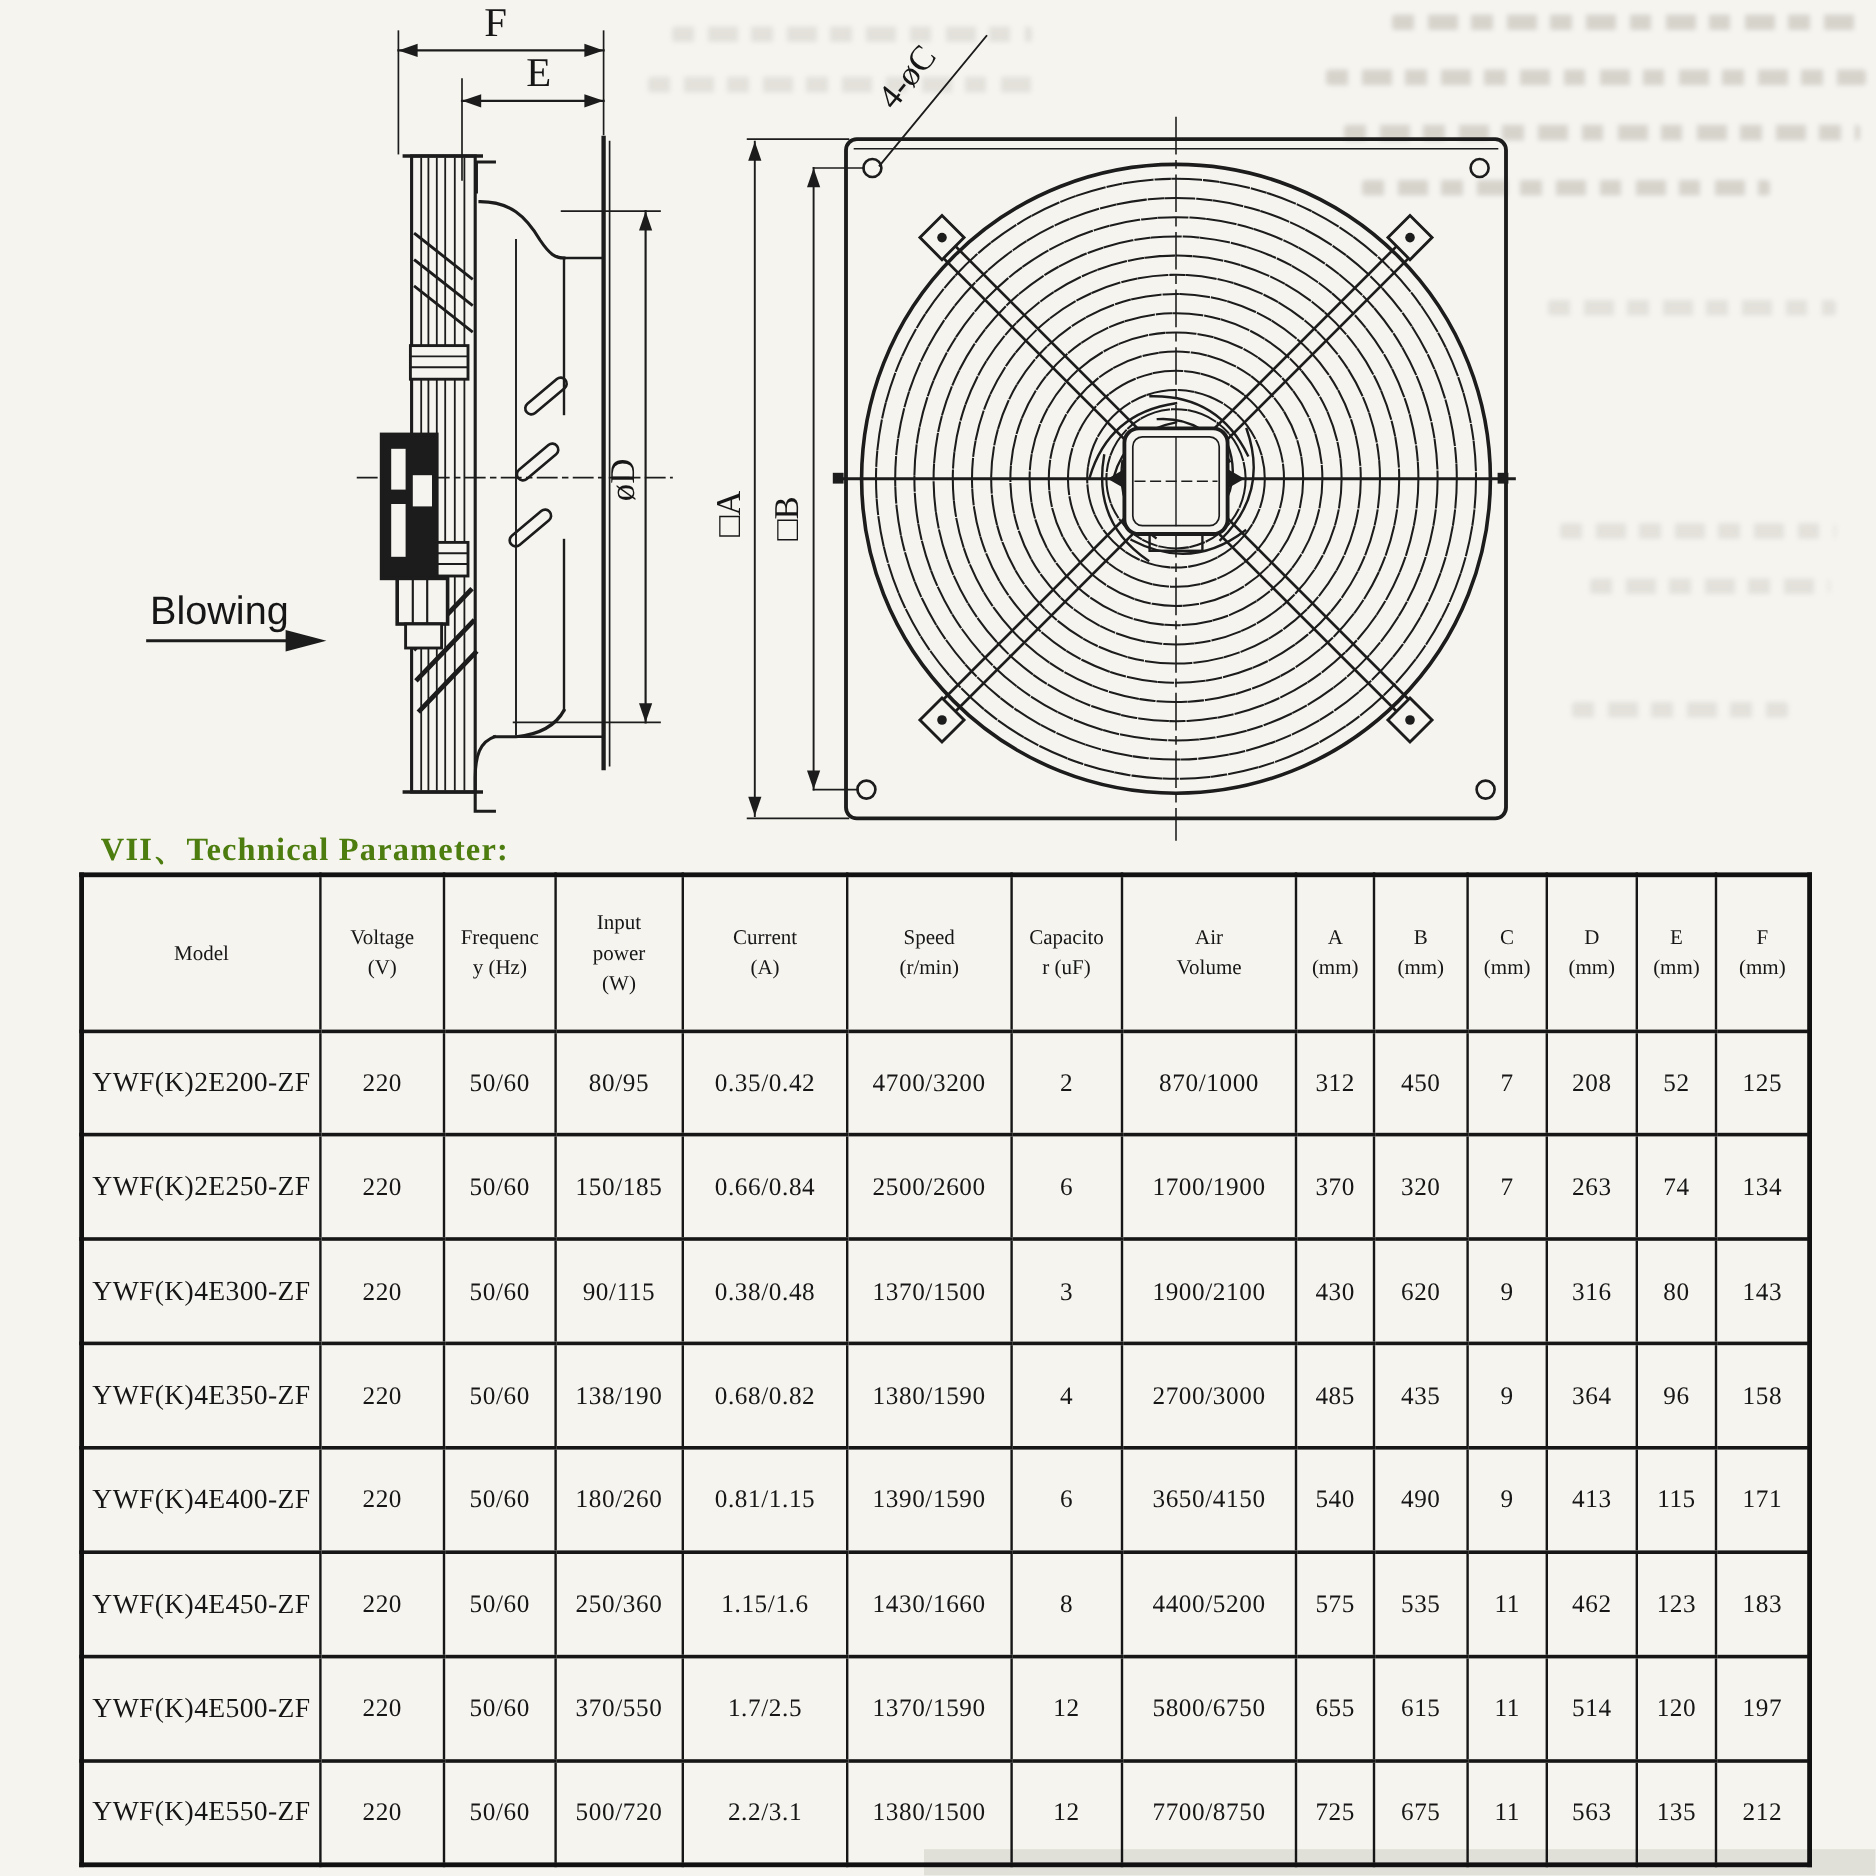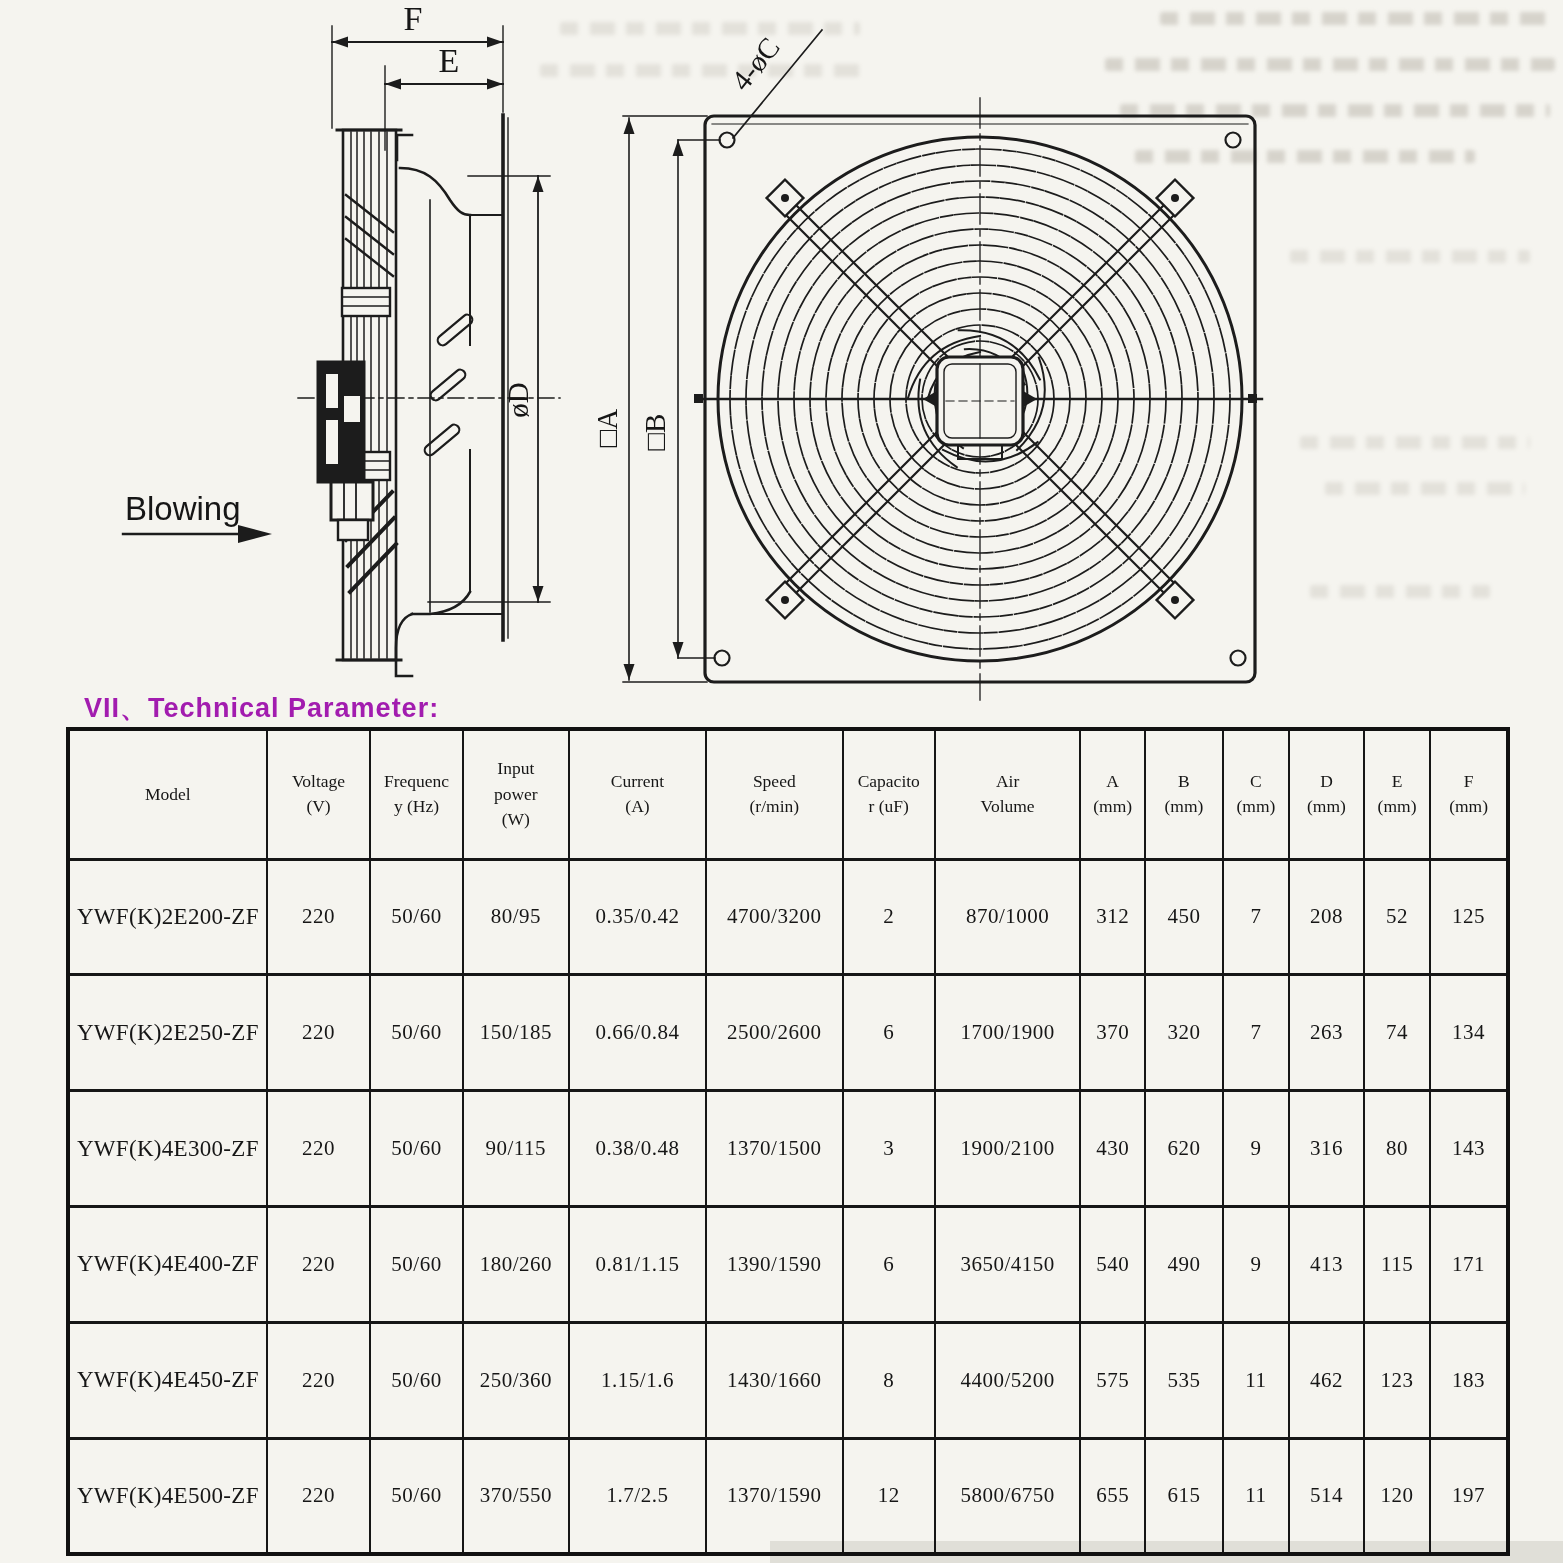--- a/index.html
+++ b/index.html
@@ -22,22 +22,22 @@
   }
   .smudge.light{opacity:.22;}
   #bottom-shadow{
     position:absolute;left:770px;top:1541px;width:793px;height:22px;
     background:#dcdad3;opacity:.85;
   }
 
   
   #section-heading{
     position:absolute;left:84px;top:690px;
-    font-family:Liberation Sans, sans-serif;
-    font-size:27px;font-weight:700;letter-spacing:1px;color:#a21caf;
+    font-family:Liberation Serif, serif;
+    font-size:27px;font-weight:700;letter-spacing:1px;color:#4d7c0f;
     white-space:nowrap;
   }
 
   
   #param-table{
     position:absolute;left:66px;top:727px;width:1444px;height:829px;
     border-collapse:collapse;table-layout:fixed;
     background:transparent;
   }
   #param-table th,#param-table td{
@@ -352,20 +352,36 @@
           <td>3</td>
           <td>1900/2100</td>
           <td>430</td>
           <td>620</td>
           <td>9</td>
           <td>316</td>
           <td>80</td>
           <td>143</td>
         </tr>
         <tr>
+          <td class="model">YWF(K)4E350-ZF</td>
+          <td>220</td>
+          <td>50/60</td>
+          <td>138/190</td>
+          <td>0.68/0.82</td>
+          <td>1380/1590</td>
+          <td>4</td>
+          <td>2700/3000</td>
+          <td>485</td>
+          <td>435</td>
+          <td>9</td>
+          <td>364</td>
+          <td>96</td>
+          <td>158</td>
+        </tr>
+        <tr>
           <td class="model">YWF(K)4E400-ZF</td>
           <td>220</td>
           <td>50/60</td>
           <td>180/260</td>
           <td>0.81/1.15</td>
           <td>1390/1590</td>
           <td>6</td>
           <td>3650/4150</td>
           <td>540</td>
           <td>490</td>
@@ -399,16 +415,32 @@
           <td>1370/1590</td>
           <td>12</td>
           <td>5800/6750</td>
           <td>655</td>
           <td>615</td>
           <td>11</td>
           <td>514</td>
           <td>120</td>
           <td>197</td>
         </tr>
+        <tr>
+          <td class="model">YWF(K)4E550-ZF</td>
+          <td>220</td>
+          <td>50/60</td>
+          <td>500/720</td>
+          <td>2.2/3.1</td>
+          <td>1380/1500</td>
+          <td>12</td>
+          <td>7700/8750</td>
+          <td>725</td>
+          <td>675</td>
+          <td>11</td>
+          <td>563</td>
+          <td>135</td>
+          <td>212</td>
+        </tr>
       </tbody>
   </table>
 
 </div>
 
 </body></html>

